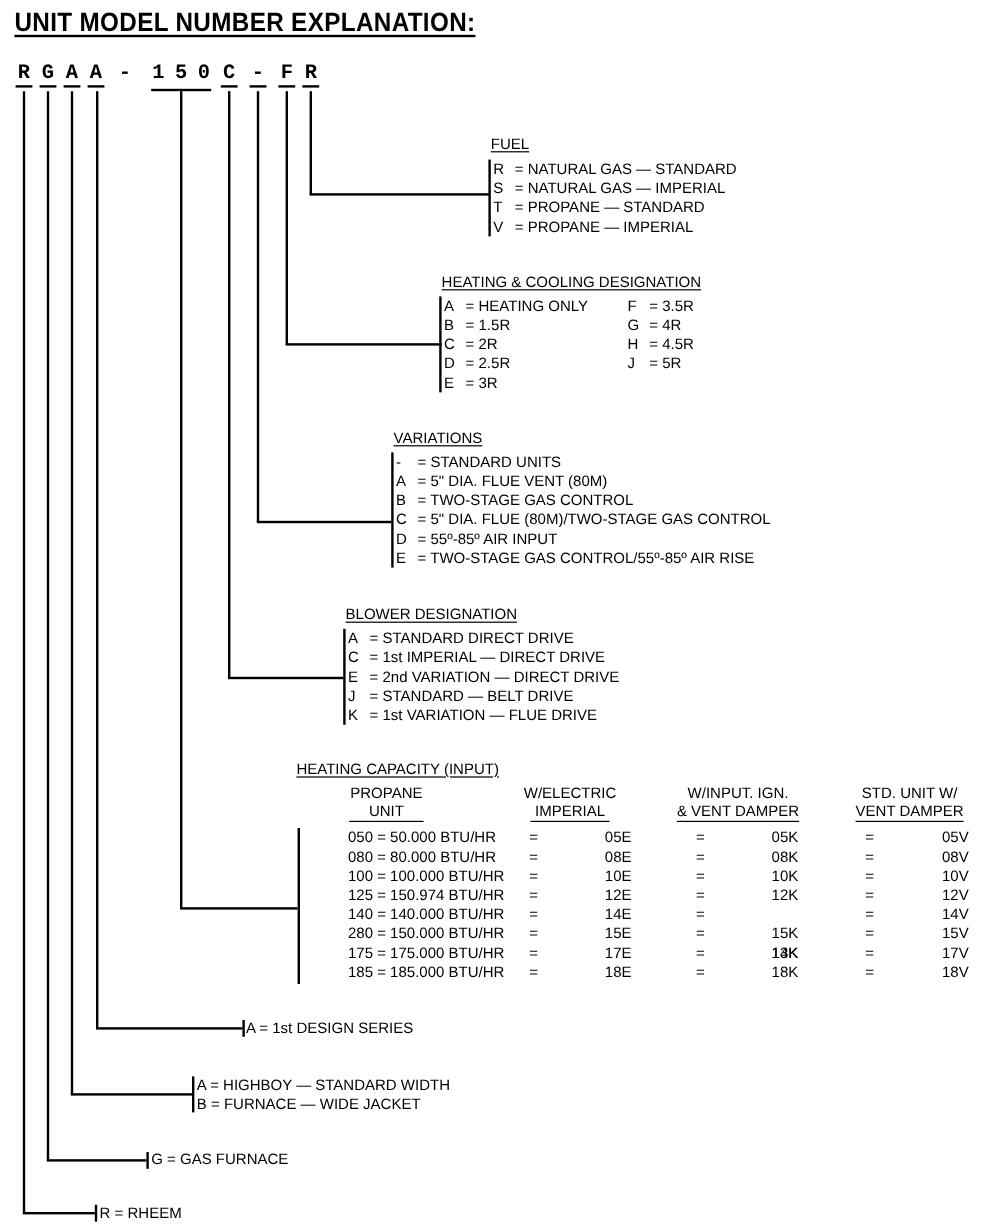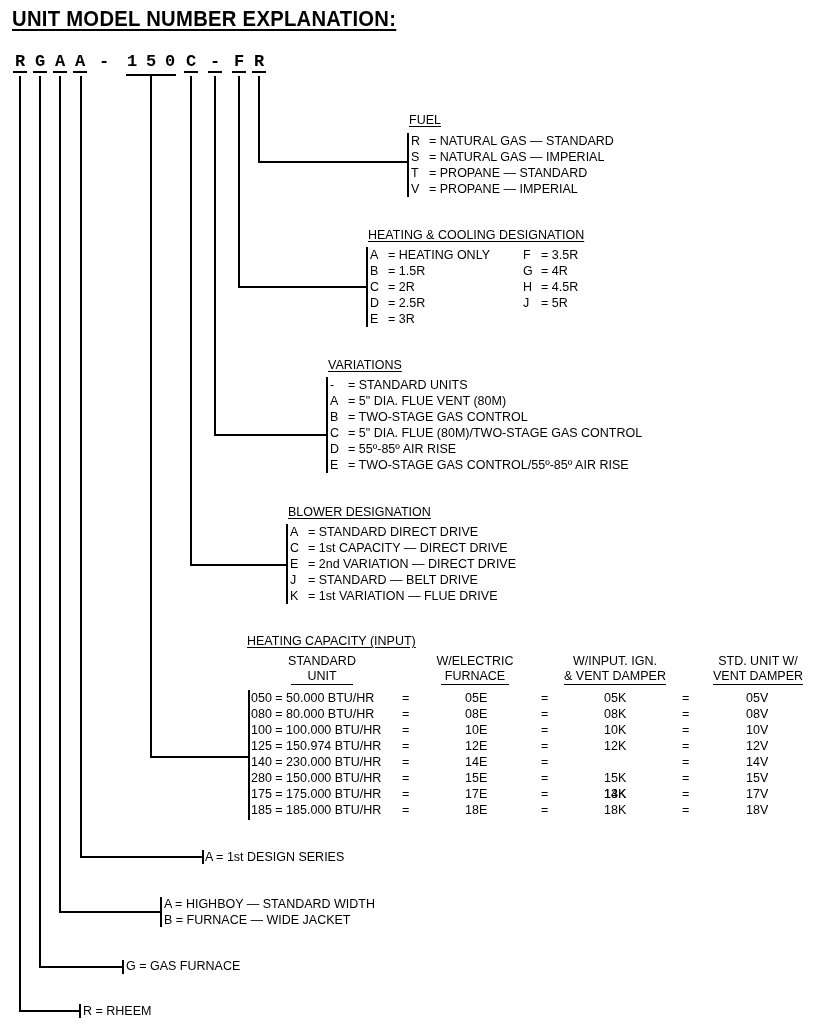--- a/index.html
+++ b/index.html
@@ -12,21 +12,21 @@
                font-family:"Liberation Mono", monospace; width:14px; text-align:center; }
   .code-char.u { border-bottom:2px solid #000; }
   .vline { position:absolute; width:1.5px; background:#000; }
   .hline { position:absolute; height:2px; background:#000; }
   .brace { position:absolute; width:1.5px; background:#000; }
   .sec-title { position:absolute; font-size:12.5px; text-decoration:underline; text-underline-offset:2px; white-space:nowrap; }
   .row { position:absolute; font-size:12.5px; white-space:nowrap; line-height:16px; }
   .row .k { display:inline-block; width:18px; }
   .tbl-h { position:absolute; font-size:12.5px; text-align:center; line-height:15px; white-space:nowrap; }
   .tbl-h .ul { border-bottom:1.5px solid #000; display:inline-block; padding:0 4px; }
-  .cell { position:absolute; font-size:12.5px; white-space:nowrap; line-height:16px; }
+  .cell { position:absolute; font-size:12.5px; white-space:nowrap; line-height:16px;margin-left:39px; }
 </style>
 </head>
 <body>
 
 <div class="title">UNIT MODEL NUMBER EXPLANATION:</div>
 
 <div>
   <div class="code-char u" style="left:13px">R</div>
   <div class="code-char u" style="left:33px">G</div>
   <div class="code-char u" style="left:53px">A</div>
@@ -95,44 +95,44 @@
   <div class="row" style="left:523px;top:295px"><span class="k">J</span><span>= 5R</span></div>
 </div>
 
 <div>
   <div class="sec-title" style="left:328px;top:358px">VARIATIONS</div>
   <div class="brace" style="left:326px;top:377px;height:96px"></div>
   <div class="row" style="left:330px;top:377px"><span class="k">-</span><span>= STANDARD UNITS</span></div>
   <div class="row" style="left:330px;top:393px"><span class="k">A</span><span>= 5" DIA. FLUE VENT (80M)</span></div>
   <div class="row" style="left:330px;top:409px"><span class="k">B</span><span>= TWO-STAGE GAS CONTROL</span></div>
   <div class="row" style="left:330px;top:425px"><span class="k">C</span><span>= 5" DIA. FLUE (80M)/TWO-STAGE GAS CONTROL</span></div>
-  <div class="row" style="left:330px;top:441px"><span class="k">D</span><span>= 55º-85º AIR RISE</span></div>
+  <div class="row" style="left:330px;top:441px"><span class="k">D</span><span>= 55º-85º AIR INPUT</span></div>
   <div class="row" style="left:330px;top:457px"><span class="k">E</span><span>= TWO-STAGE GAS CONTROL/55º-85º AIR RISE</span></div>
 </div>
 
 <div>
   <div class="sec-title" style="left:288px;top:505px">BLOWER DESIGNATION</div>
   <div class="brace" style="left:286px;top:524px;height:80px"></div>
   <div class="row" style="left:290px;top:524px"><span class="k">A</span><span>= STANDARD DIRECT DRIVE</span></div>
-  <div class="row" style="left:290px;top:540px"><span class="k">C</span><span>= 1st CAPACITY — DIRECT DRIVE</span></div>
+  <div class="row" style="left:290px;top:540px"><span class="k">C</span><span>= 1st IMPERIAL — DIRECT DRIVE</span></div>
   <div class="row" style="left:290px;top:556px"><span class="k">E</span><span>= 2nd VARIATION — DIRECT DRIVE</span></div>
   <div class="row" style="left:290px;top:572px"><span class="k">J</span><span>= STANDARD — BELT DRIVE</span></div>
   <div class="row" style="left:290px;top:588px"><span class="k">K</span><span>= 1st VARIATION — FLUE DRIVE</span></div>
 </div>
 
 <div>
   <div class="sec-title" style="left:247px;top:634px">HEATING CAPACITY (INPUT)</div>
 
   <div class="tbl-h" style="left:262px;top:654px;width:120px">
-    <div>STANDARD</div>
+    <div>PROPANE</div>
     <div><span class="ul" style="padding:0 16px">UNIT</span></div>
   </div>
   <div class="tbl-h" style="left:425px;top:654px;width:100px">
     <div>W/ELECTRIC</div>
-    <div><span class="ul">FURNACE</span></div>
+    <div><span class="ul">IMPERIAL</span></div>
   </div>
   <div class="tbl-h" style="left:555px;top:654px;width:120px">
     <div>W/INPUT. IGN.</div>
     <div><span class="ul" style="padding:0">&amp; VENT DAMPER</span></div>
   </div>
   <div class="tbl-h" style="left:703px;top:654px;width:110px">
     <div>STD. UNIT W/</div>
     <div><span class="ul" style="padding:0">VENT DAMPER</span></div>
   </div>
 
@@ -168,21 +168,21 @@
   <div>
     <div class="cell" style="left:251px;top:738px">125 = 150.974 BTU/HR</div>
     <div class="cell" style="left:402px;top:738px">=</div>
     <div class="cell" style="left:465px;top:738px">12E</div>
     <div class="cell" style="left:541px;top:738px">=</div>
     <div class="cell" style="left:604px;top:738px">12K</div>
     <div class="cell" style="left:682px;top:738px">=</div>
     <div class="cell" style="left:746px;top:738px">12V</div>
   </div>
   <div>
-    <div class="cell" style="left:251px;top:754px">140 = 230.000 BTU/HR</div>
+    <div class="cell" style="left:251px;top:754px">140 = 140.000 BTU/HR</div>
     <div class="cell" style="left:402px;top:754px">=</div>
     <div class="cell" style="left:465px;top:754px">14E</div>
     <div class="cell" style="left:541px;top:754px">=</div>
     <div class="cell" style="left:604px;top:786px">14K</div>
     <div class="cell" style="left:682px;top:754px">=</div>
     <div class="cell" style="left:746px;top:754px">14V</div>
   </div>
   <div>
     <div class="cell" style="left:251px;top:770px">280 = 150.000 BTU/HR</div>
     <div class="cell" style="left:402px;top:770px">=</div>

